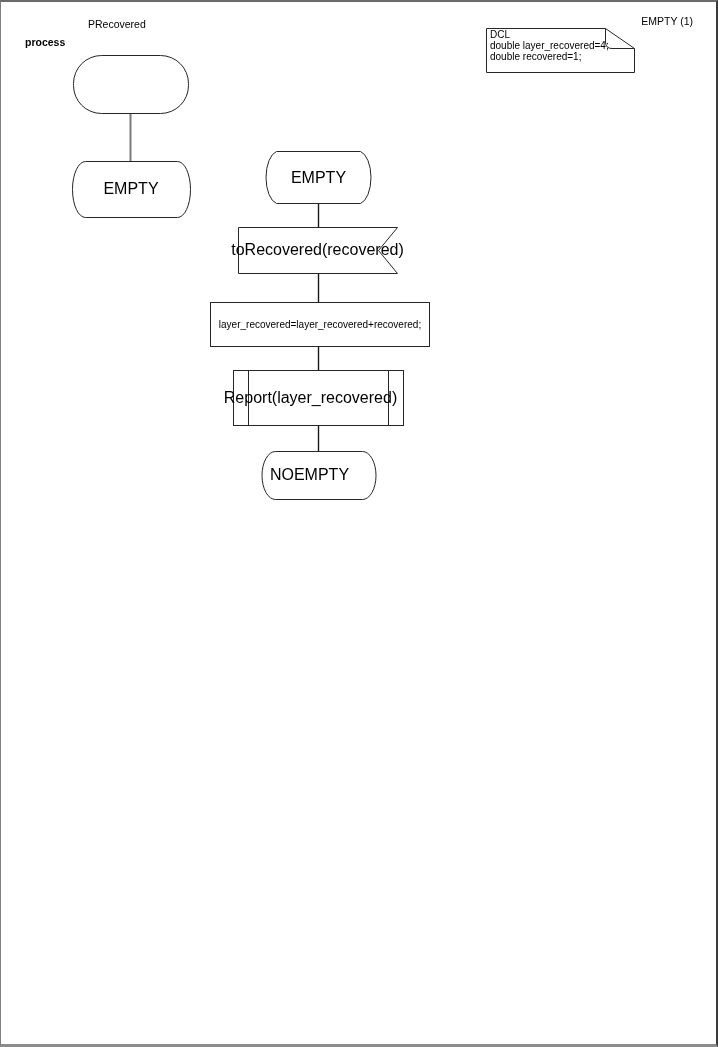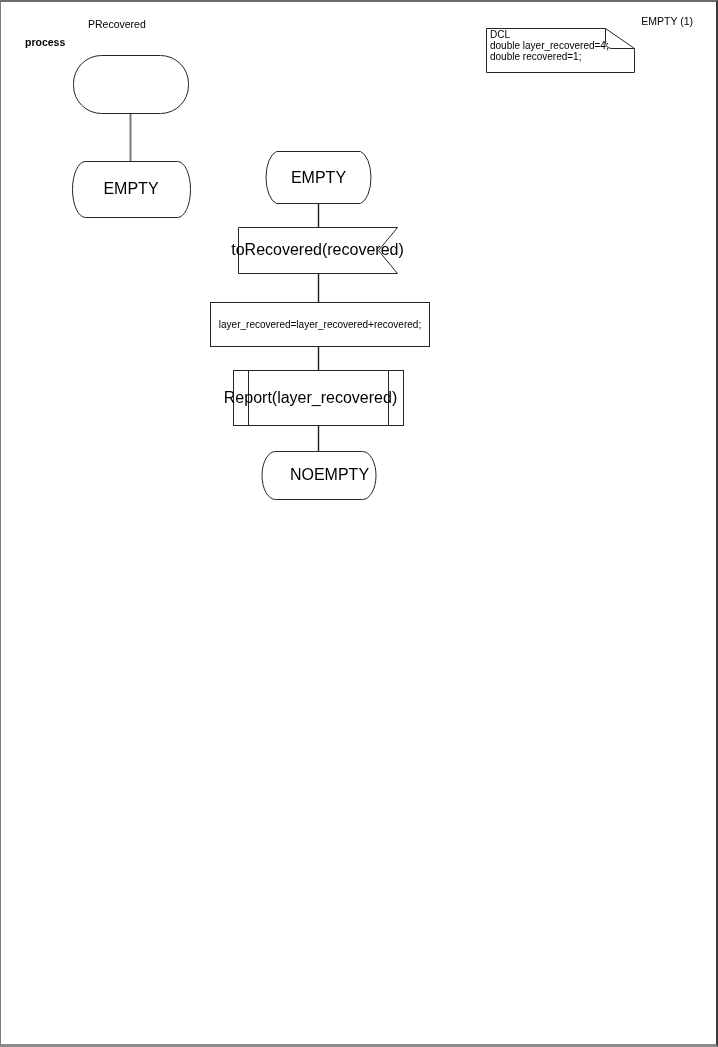--- a/index.html
+++ b/index.html
@@ -35,21 +35,21 @@
   .hdr-page   { right:23px; top:13px; }
 
   .dcl-text { position:absolute; left:489px; top:27px; font-size:10px; line-height:11px; }
   .dcl-text div { white-space:nowrap; }
 
   .lbl-state-empty-left { left:71px;  top:159px; width:118px; height:56px; }
   .lbl-state-empty      { left:262px; top:149px; width:111px; height:53px; }
   .lbl-input            { left:237px; top:225px; width:159px; height:46px; }
   .lbl-task             { left:209px; top:300px; width:220px; height:45px; font-size:10px; }
   .lbl-proc             { left:232px; top:368px; width:155px; height:55px; }
-  .lbl-state-noempty    { left:261px; top:449px; width:95px; height:48px;margin-left:20px; }
+  .lbl-state-noempty    { left:261px; top:449px; width:95px; height:48px; }
 </style>
 </head>
 <body>
 
 <div class="page">
 
   <svg class="diagram" width="718" height="1047" viewBox="0 0 718 1047">
 
     <path d="M485.5,26.5 H604.5 L633.5,46.5 V70.5 H485.5 Z" fill="#fff" stroke="#262626" stroke-width="1"></path>
     <path d="M604.5,26.5 V40 Q604.5,46.5 611,46.5 H633.5" fill="none" stroke="#262626" stroke-width="1"></path>

